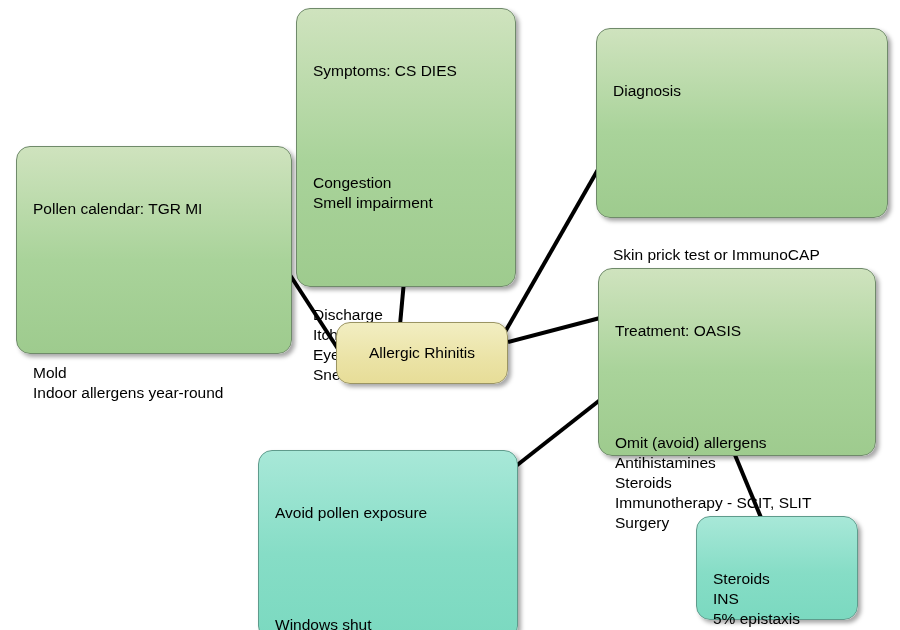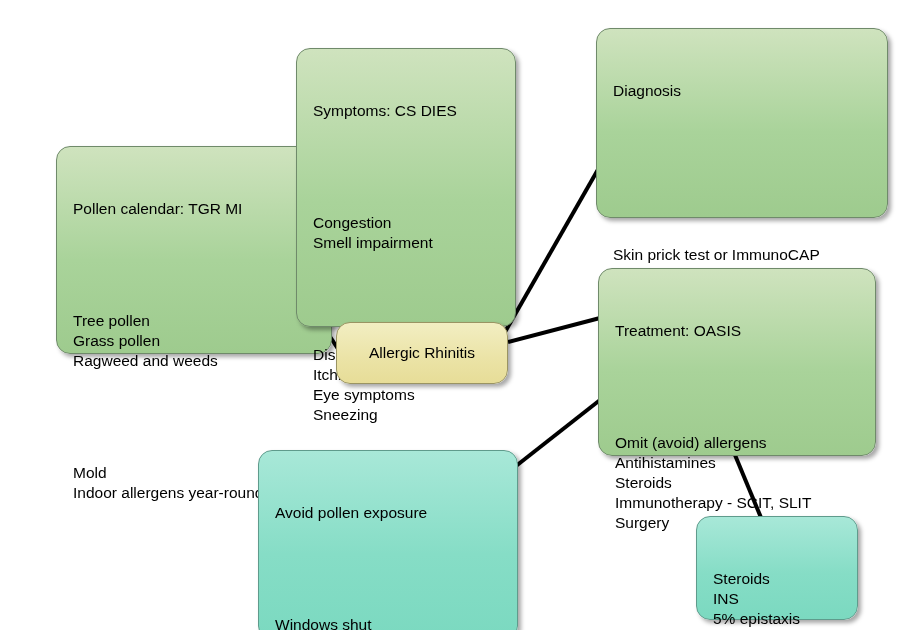--- a/index.html
+++ b/index.html
@@ -71,32 +71,29 @@
 
   <svg id="edges" viewBox="0 0 900 630">
     <line x1="340" y1="352" x2="290" y2="275" stroke="#000000" stroke-width="4"></line>
     <line x1="400" y1="325" x2="408" y2="237" stroke="#000000" stroke-width="4"></line>
     <line x1="505" y1="332" x2="600" y2="166" stroke="#000000" stroke-width="4"></line>
     <line x1="508" y1="342" x2="600" y2="318" stroke="#000000" stroke-width="4"></line>
     <line x1="600" y1="400" x2="516" y2="466" stroke="#000000" stroke-width="4"></line>
     <line x1="735" y1="455" x2="762" y2="520" stroke="#000000" stroke-width="4"></line>
   </svg>
 
-  <div class="node green" style="left:16px; top:146px; width:276px; height:208px;margin-left:40px;">
+  <div class="node green" style="left:16px; top:146px; width:276px; height:208px;">
     <span class="title">Pollen calendar: TGR MI</span>
     <span class="gap"></span>
-    <span class="body">Tree pollen
-Grass pollen
-Ragweed and weeds</span>
     <span class="gap"></span>
     <span class="body">Mold
 Indoor allergens year-round</span>
   </div>
 
-  <div class="node green" style="left:296px; top:8px; width:220px; height:279px;margin-top:40px;">
+  <div class="node green" style="left:296px; top:8px; width:220px; height:279px;">
     <span class="title">Symptoms: CS DIES</span>
     <span class="gap"></span>
     <span class="body">Congestion
 Smell impairment</span>
     <span class="gap"></span>
     <span class="body">Discharge
 Itching
 Eye symptoms
 Sneezing</span>
   </div>

